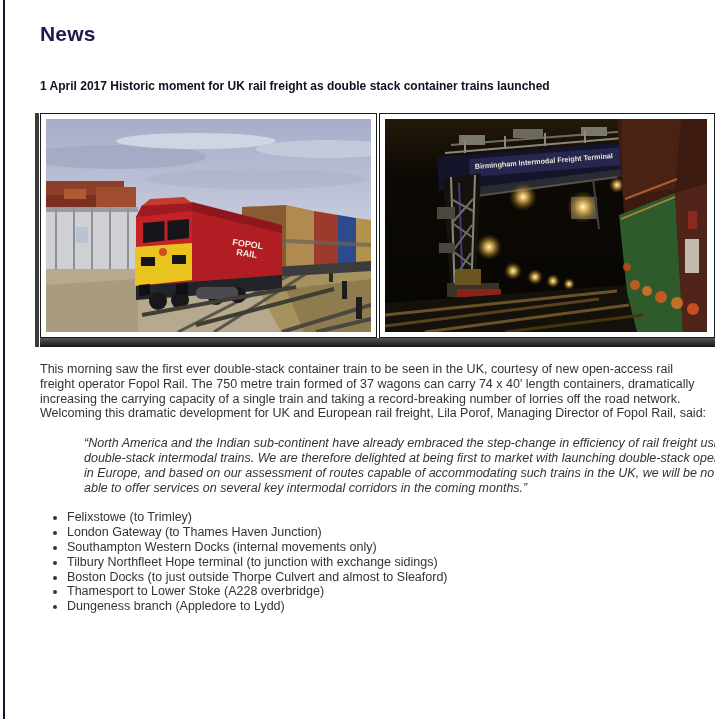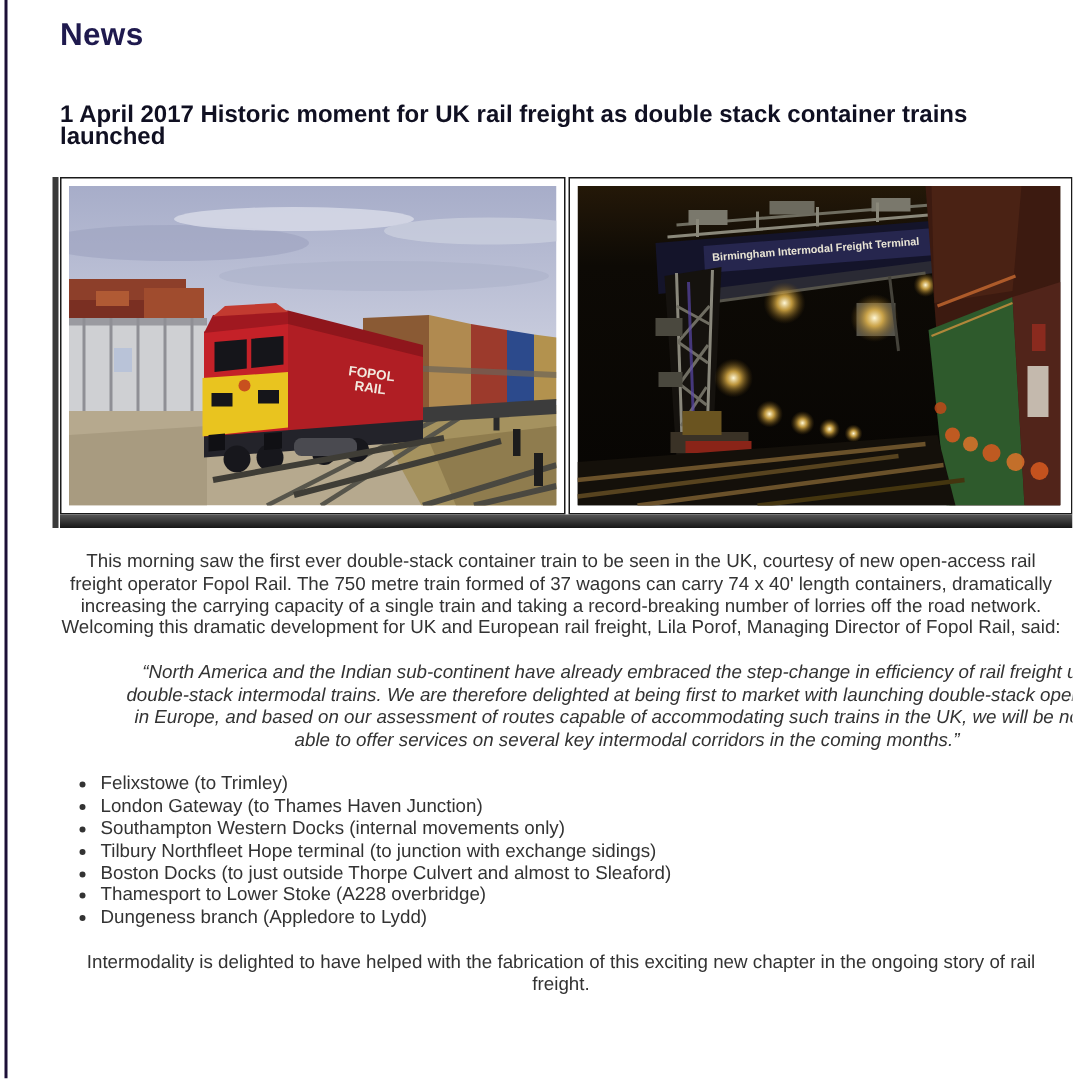--- a/index.html
+++ b/index.html
@@ -3,36 +3,36 @@
 <meta charset="utf-8">
 <style>
   html,body{margin:0;padding:0;}
   body{
     width:715px;height:719px;overflow:hidden;background:#ffffff;
     font-family:"Liberation Sans","DejaVu Sans",sans-serif;
     color:#333333;position:relative;
   }
   .page-edge{position:absolute;left:3px;top:0;width:2px;height:719px;background:#1c1038;}
   .content{margin-left:40px;margin-right:9px;}
-  h1.page-title{margin:0;padding-top:12px;font-size:21px;font-weight:bold;color:#1f1a4e;letter-spacing:.2px;}
-  .headline{margin-top:33px;font-size:16px;font-weight:bold;color:#101022;line-height:15px;width:668px;}
+  h1.page-title{margin:0;padding-top:22px;font-size:21px;font-weight:bold;color:#1f1a4e;letter-spacing:.2px;}
+  .headline{margin-top:33px;font-size:12px;font-weight:bold;color:#101022;line-height:15px;width:668px;}
   
   .figure-wrap{
     margin-top:19px;margin-left:-5px;margin-right:-9px;
     border-left:4px solid #3a3a3a;
     padding-left:1px;position:relative;
   }
   .figure-row{display:flex;gap:2px;}
   .img-box{border:1px solid #1a1a1a;background:#ffffff;padding:5px;}
   .img-box.left{width:325px;}
   .img-box.right{flex:1;}
   .img-box svg{display:block;}
   .figure-shadow{height:9px;background:linear-gradient(#565656,#161616);}
   
-  .body-text{font-size:12.5px;line-height:14.8px;width:668px;margin-top:15px;text-align:center;}
+  .body-text{font-size:12.5px;line-height:14.8px;width:668px;margin-top:15px;}
   .quote{font-style:italic;margin-left:44px;}
   ul.routes{margin:15px 0 0 0;padding-left:27px;width:650px;}
   ul.routes li{font-size:12.5px;line-height:14.8px;}
 </style>
 </head>
 <body>
 
 <div class="page-edge"></div>
 
 <div class="content">
@@ -227,15 +227,14 @@
   <ul class="routes">
     <li>Felixstowe (to Trimley)</li>
     <li>London Gateway (to Thames Haven Junction)</li>
     <li>Southampton Western Docks (internal movements only)</li>
     <li>Tilbury Northfleet Hope terminal (to junction with exchange sidings)</li>
     <li>Boston Docks (to just outside Thorpe Culvert and almost to Sleaford)</li>
     <li>Thamesport to Lower Stoke (A228 overbridge)</li>
     <li>Dungeness branch (Appledore to Lydd)</li>
   </ul>
 
-  <p class="body-text">Intermodality is delighted to have helped with the fabrication of this exciting new chapter in the ongoing story of rail freight.</p>
 
 </div>
 
 </body></html>

